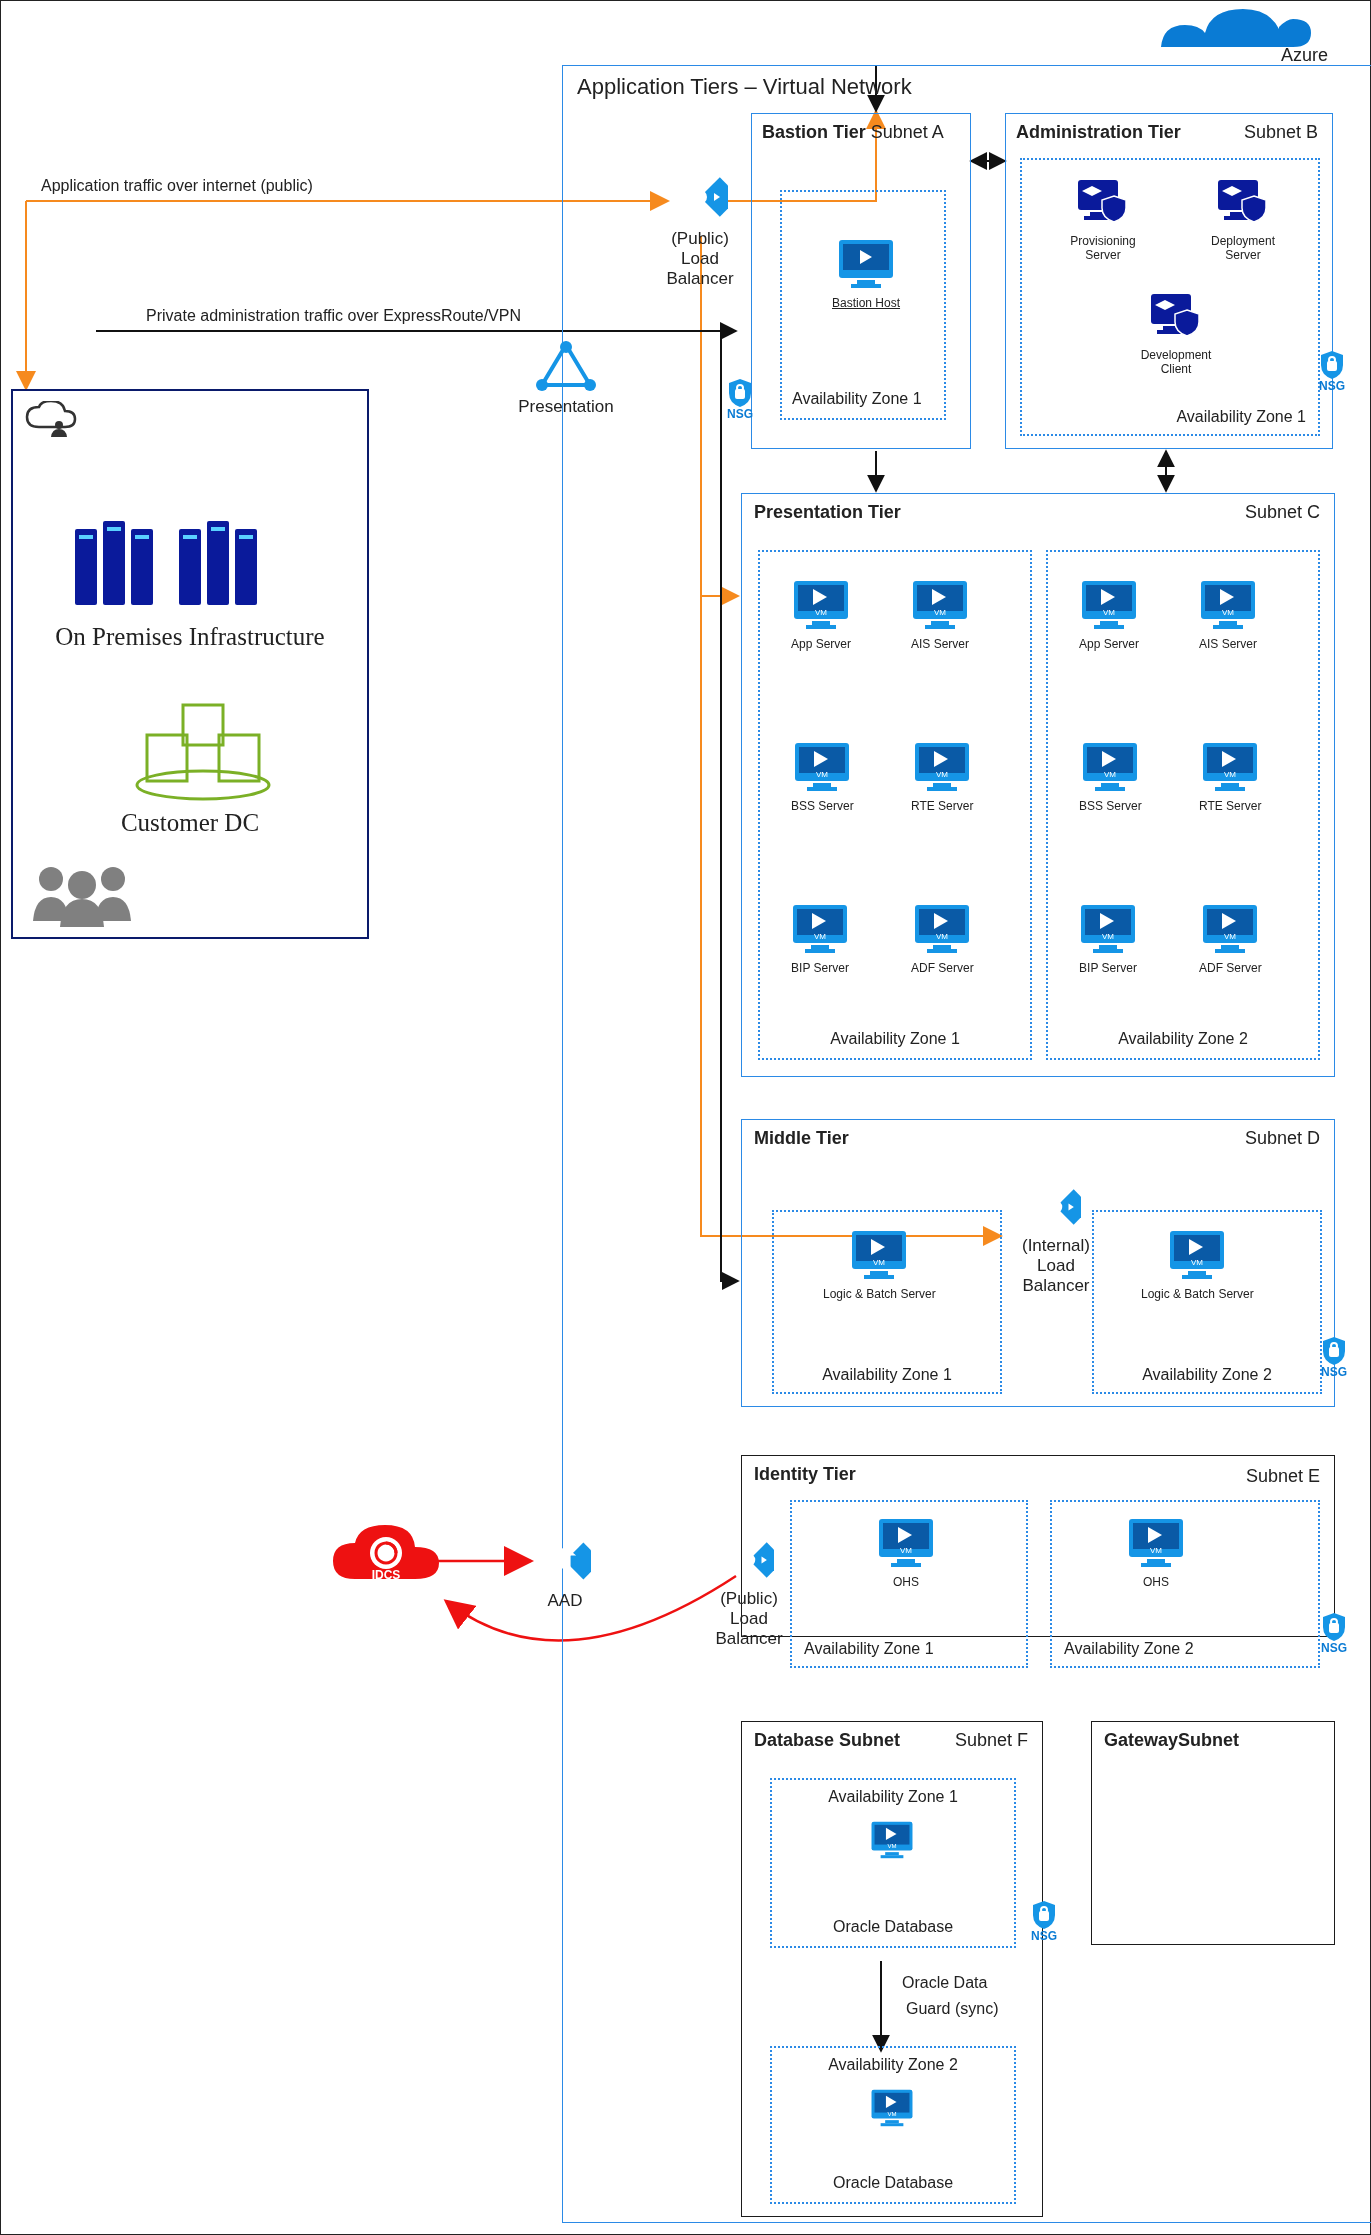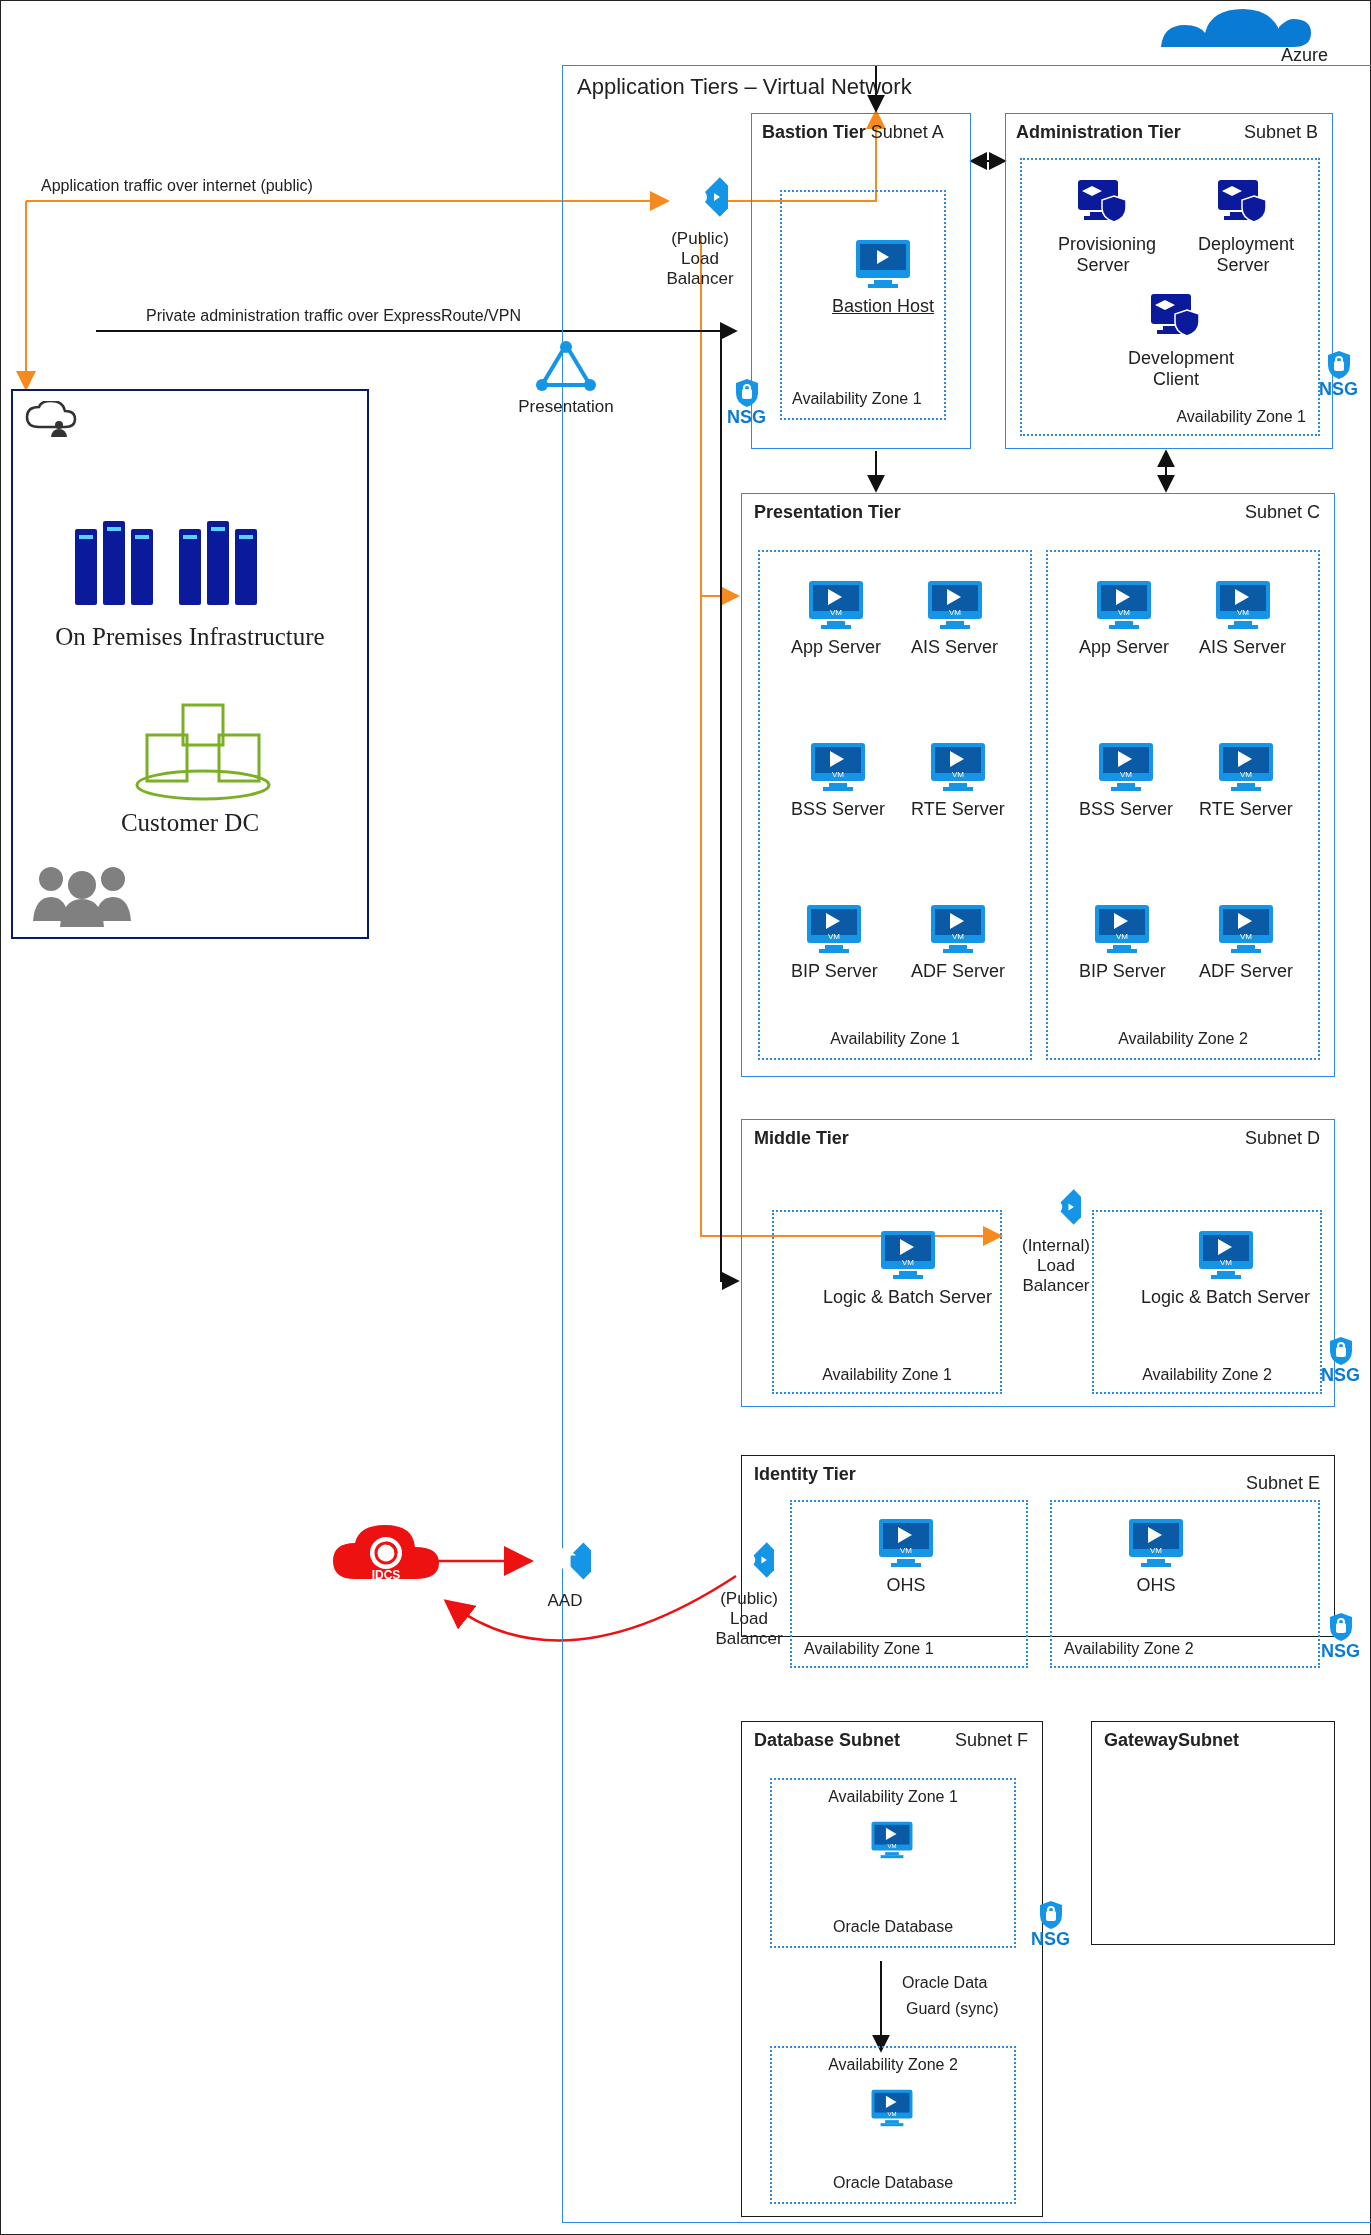--- a/index.html
+++ b/index.html
@@ -9,21 +9,21 @@
     font-size: 18px; color: #222;
   }
   .stage { position: relative; width: 1371px; height: 2235px; border: 1.5px solid #222; }
   svg.wires { position: absolute; inset: 0; width: 1371px; height: 2235px; pointer-events: none; }
   .box { position: absolute; }
   .solid-blue { border: 1.5px solid #2b8ae6; }
   .solid-dark { border: 1.5px solid #1b1b1b; }
   .dotted-blue { border: 2px dotted #2b8ae6; }
   .label { position: absolute; white-space: nowrap; }
   .small { font-size: 16px; }
-  .tiny { font-size: 18px; }
+  .tiny { font-size: 12px; }
   .center { text-align: center; }
   .blue-txt { color: #0a7bd4; font-weight: bold; }
 
   .vm-icon, .vm-small {
     display: flex; flex-direction: column; align-items: center; gap: 6px;
   }
   .vm-icon svg { width: 58px; height: 52px; }
   .vm-small svg { width: 44px; height: 40px; }
 
   .icon-slot { position: absolute; display: flex; flex-direction: column; align-items: center; }
@@ -443,21 +443,21 @@
     <svg width="22" height="28" viewBox="0 0 22 28">
         <path d="M11 0 l11 4 v10 q0 10 -11 14 q-11 -4 -11 -14 v-10 z" fill="#1595e6"></path>
         <rect x="6" y="10" width="10" height="10" rx="2" fill="#fff"></rect>
         <rect x="8" y="6" width="6" height="6" rx="3" fill="none" stroke="#fff" stroke-width="2"></rect>
       </svg>
     <div class="tiny blue-txt">NSG</div>
   </div>
 
   <div class="box solid-dark" style="left:740px; top:1454px; width:594px; height:182px;">
     <div class="label" style="left:12px; top:8px;"><b>Identity Tier</b></div>
-    <div class="label" style="right:14px; top:17px;">Subnet E</div>
+    <div class="label" style="right:14px; top:10px;">Subnet E</div>
     <div class="box dotted-blue" style="left:48px; top:44px; width:238px; height:168px;">
       <div class="label small" style="left:12px; bottom:8px;">Availability Zone 1</div>
     </div>
     <div class="box dotted-blue" style="left:308px; top:44px; width:270px; height:168px;">
       <div class="label small" style="left:12px; bottom:8px;">Availability Zone 2</div>
     </div>
   </div>
   <div class="vm-icon" style="position:absolute; left:876px; top:1516px;">
     <svg viewBox="0 0 58 52">
         <rect x="2" y="2" width="54" height="38" rx="3" fill="#1595e6"></rect>

